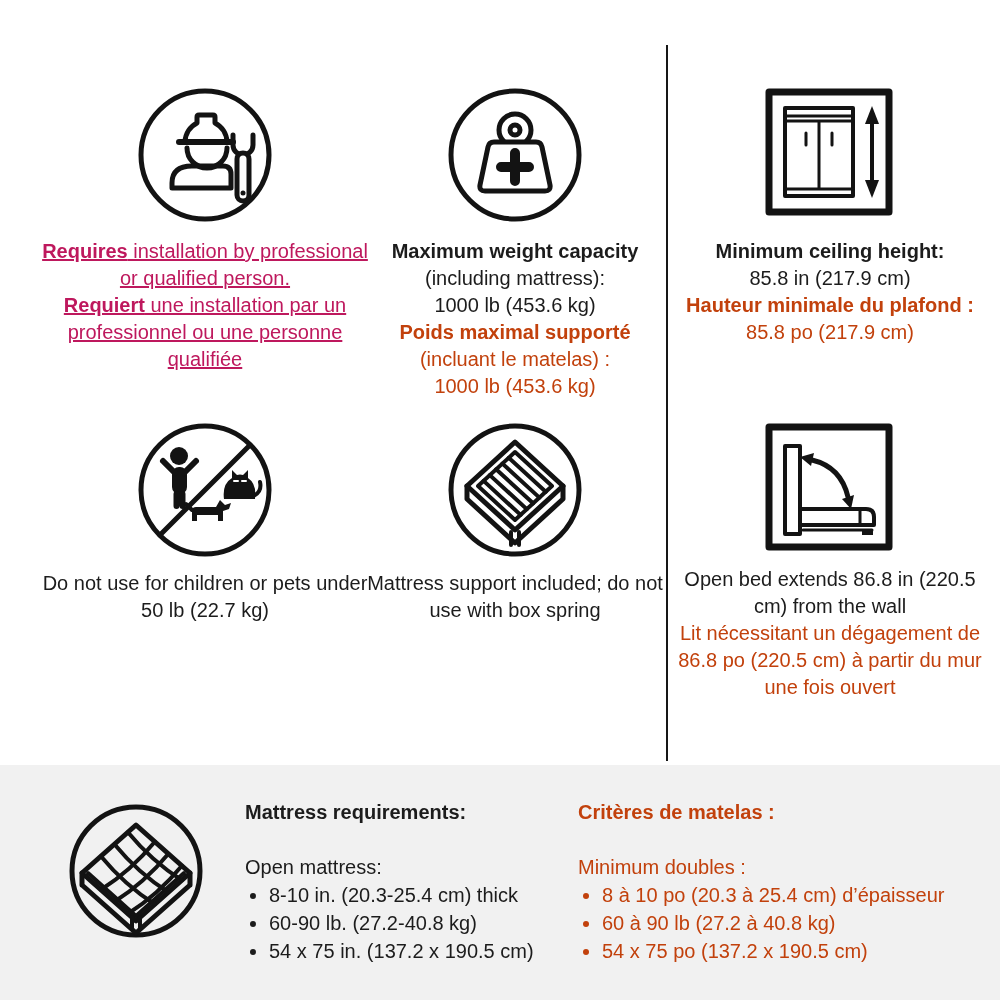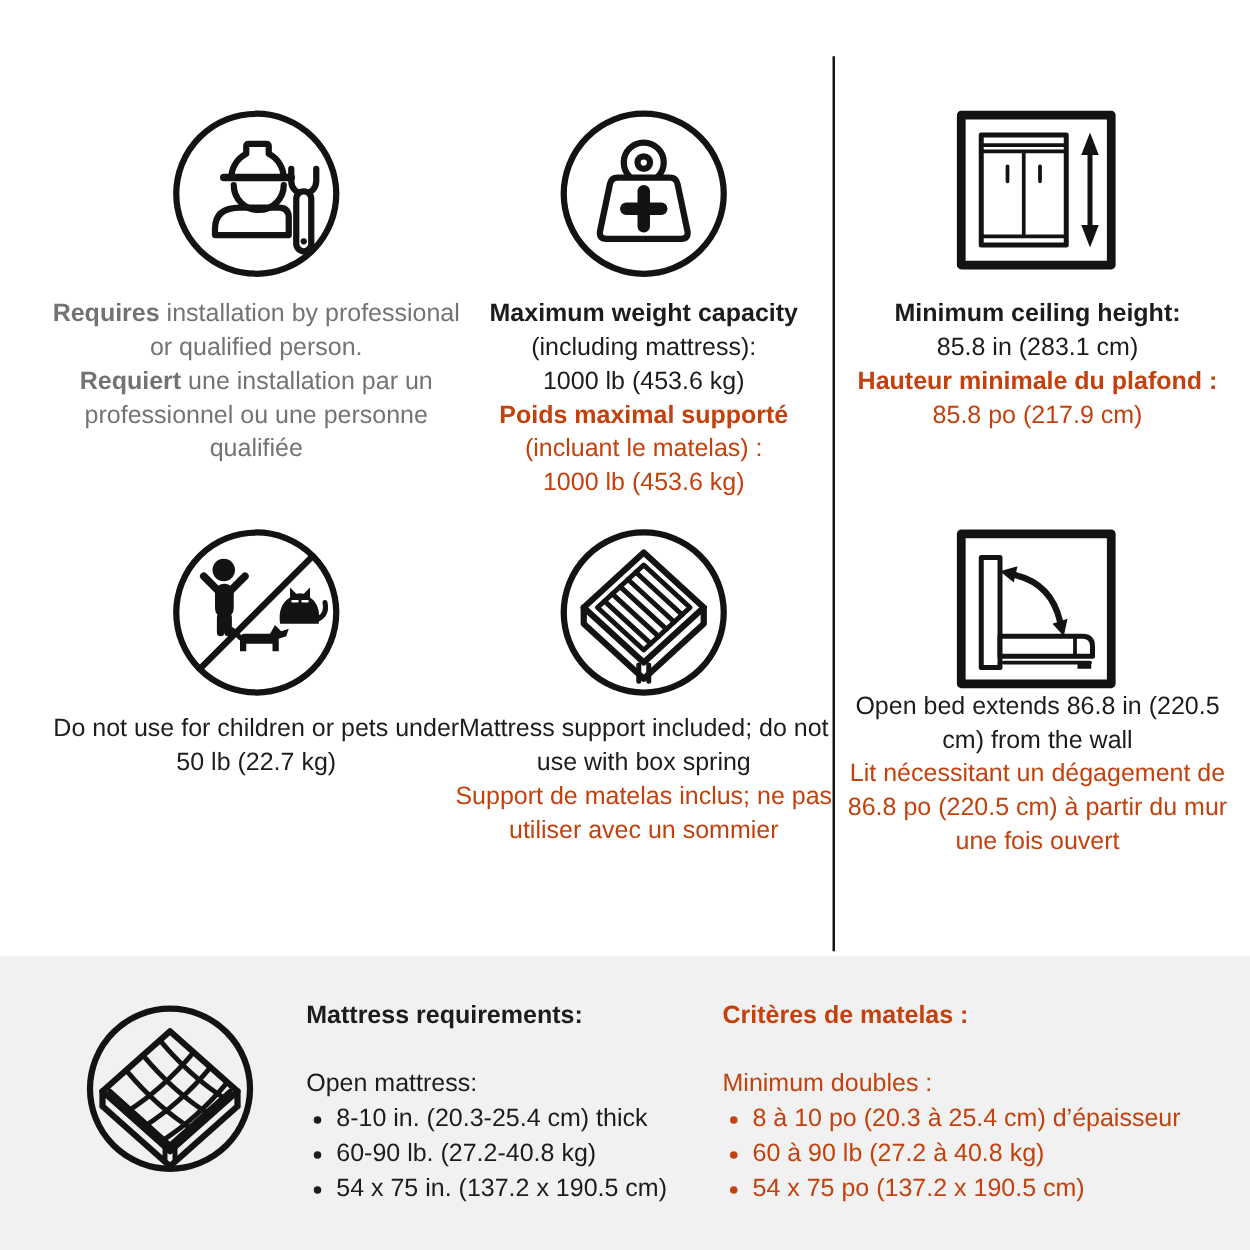--- a/index.html
+++ b/index.html
@@ -12,21 +12,21 @@
   .divider{position:absolute;left:666px;top:45px;width:2px;height:716px;background:#161616;}
   .icon{position:absolute;}
   .icon svg{display:block;}
   .icon svg *{stroke:#131313;fill:none;stroke-linecap:round;stroke-linejoin:round;}
   .icon svg .fill{fill:#131313;stroke:none;}
   .icon svg .wfill{fill:#ffffff;}
   .s3{stroke-width:3;} .s4{stroke-width:4;} .s5{stroke-width:5;} .s6{stroke-width:6;} .s7{stroke-width:7;} .s10{stroke-width:10;stroke-linecap:butt;}
   .cell-text{position:absolute;text-align:center;font-size:20px;line-height:27px;}
   .seg{display:block;}
   .bold{font-weight:700;}
-  .red{color:#737373;}
+  .red{color:#be185d;text-decoration:underline;}
   .gray{color:#c2410c;}
   .panel{position:absolute;left:0;top:765px;width:1000px;height:235px;background:#F1F1F1;padding-left:48px;}
   .col{position:absolute;font-size:20px;line-height:28px;}
   .col .title{font-weight:700;margin:0 0 27px 0;}
   .col .subtitle{margin:0;}
   .col ul{margin:0;padding:0 0 0 24px;list-style:disc;}
   .col li{margin:0;}
 </style>
 </head>
 <body>
@@ -76,21 +76,21 @@
       <rect class="s4" x="26" y="26" width="68" height="88"></rect>
       <path class="s3" d="M26 34 L94 34 M26 39 L94 39 M26 107 L94 107 M60 39 L60 107"></path>
       <path class="s3" d="M47 51 L47 63 M73 51 L73 63"></path>
       <path class="s4" d="M113 38 L113 102"></path>
       <polygon class="fill" points="113,24 106,42 120,42"></polygon>
       <polygon class="fill" points="113,116 106,98 120,98"></polygon>
     </svg>
   </div>
   <div class="cell-text" style="left:672px;top:238px;width:316px;">
     <span class="seg bold">Minimum ceiling height:</span>
-    <span class="seg">85.8 in (283.1 cm)</span>
+    <span class="seg">85.8 in (217.9 cm)</span>
     <span class="seg bold gray">Hauteur minimale du plafond :</span>
     <span class="seg gray">85.8 po (217.9 cm)</span>
   </div>
 
   <div class="icon" style="left:135px;top:420px;">
     <svg width="140" height="140" viewBox="0 0 140 140">
       <circle class="s5" cx="70" cy="70" r="64"></circle>
       <path class="s5" d="M25 115 L115 25"></path>
       <circle class="fill" cx="44" cy="36" r="9"></circle>
       <rect class="fill" x="37" y="47" width="15" height="27" rx="7"></rect>
@@ -112,37 +112,36 @@
       <circle class="s5" cx="70" cy="70" r="64"></circle>
       <path class="s5" d="M22 66 L70 22 L118 66 L70 110 Z"></path>
       <path class="s4" d="M33 66 L70 32 L107 66 L70 100 Z"></path>
       <path class="s4" d="M38.6 60.9 L75.6 94.9 M44.8 55.1 L81.8 89.1 M51.1 49.3 L88.1 83.3 M57.4 43.6 L94.4 77.6 M63.7 37.8 L100.7 71.8"></path>
       <path class="s5" d="M22 66 L22 79 L70 123 L118 79 L118 66"></path>
       <path class="s4" d="M66 112 L66 125 M74 112 L74 125"></path>
     </svg>
   </div>
   <div class="cell-text" style="left:360px;top:570px;width:310px;">
     <span class="seg">Mattress support included; do not use with box spring</span>
-    <span class="seg gray">Support de matelas inclus; ne pas utiliser avec un sommier</span>
   </div>
 
   <div class="icon" style="left:759px;top:417px;">
     <svg width="140" height="140" viewBox="0 0 140 140">
       <rect class="s7" x="10" y="10" width="120" height="120"></rect>
       <rect class="s4 wfill" x="26" y="29" width="15" height="88"></rect>
       <path class="s4 wfill" d="M41 92 L107 92 Q115 92 115 100 L115 108 L41 108 Z"></path>
       <path class="s3" d="M101 92 L101 108"></path>
       <path class="s3" d="M44 113 L113 113"></path>
       <rect class="fill" x="103" y="113" width="11" height="5"></rect>
       <path class="s5" d="M53 43 Q82 50 89 80"></path>
       <polygon class="fill" points="41,40 55,36 52,49"></polygon>
       <polygon class="fill" points="92,92 95,78 83,82"></polygon>
     </svg>
   </div>
-  <div class="cell-text" style="left:672px;top:552px;width:316px;">
+  <div class="cell-text" style="left:672px;top:566px;width:316px;">
     <span class="seg">Open bed extends 86.8 in (220.5 cm) from the wall</span>
     <span class="seg gray">Lit nécessitant un dégagement de 86.8 po (220.5 cm) à partir du mur une fois ouvert</span>
   </div>
 
   <div class="panel">
     <div class="icon" style="left:66px;top:36px;">
       <svg width="140" height="140" viewBox="0 0 140 140">
         <circle class="s5" cx="70" cy="70" r="64"></circle>
         <path class="s5" d="M16 72 L70 24 L124 72 L70 120 Z"></path>
         <path class="s4" d="M22 72 L70 115 L118 72"></path>

